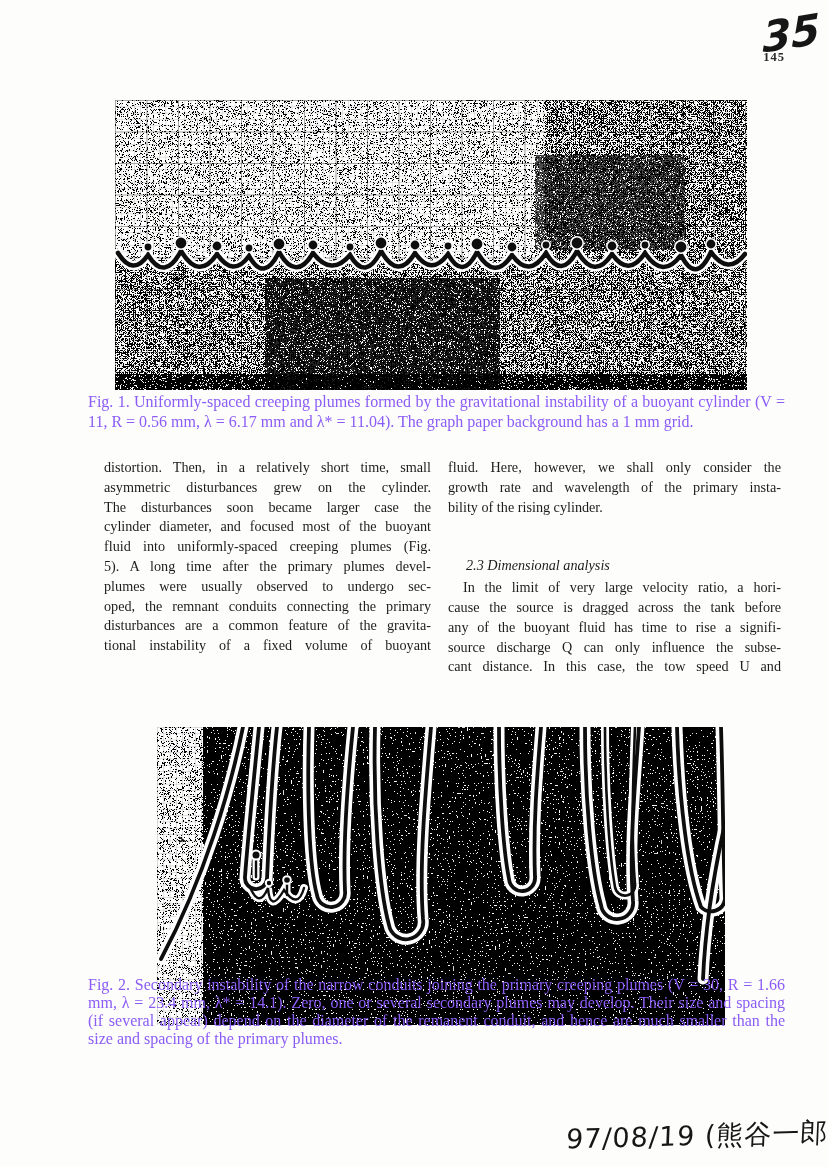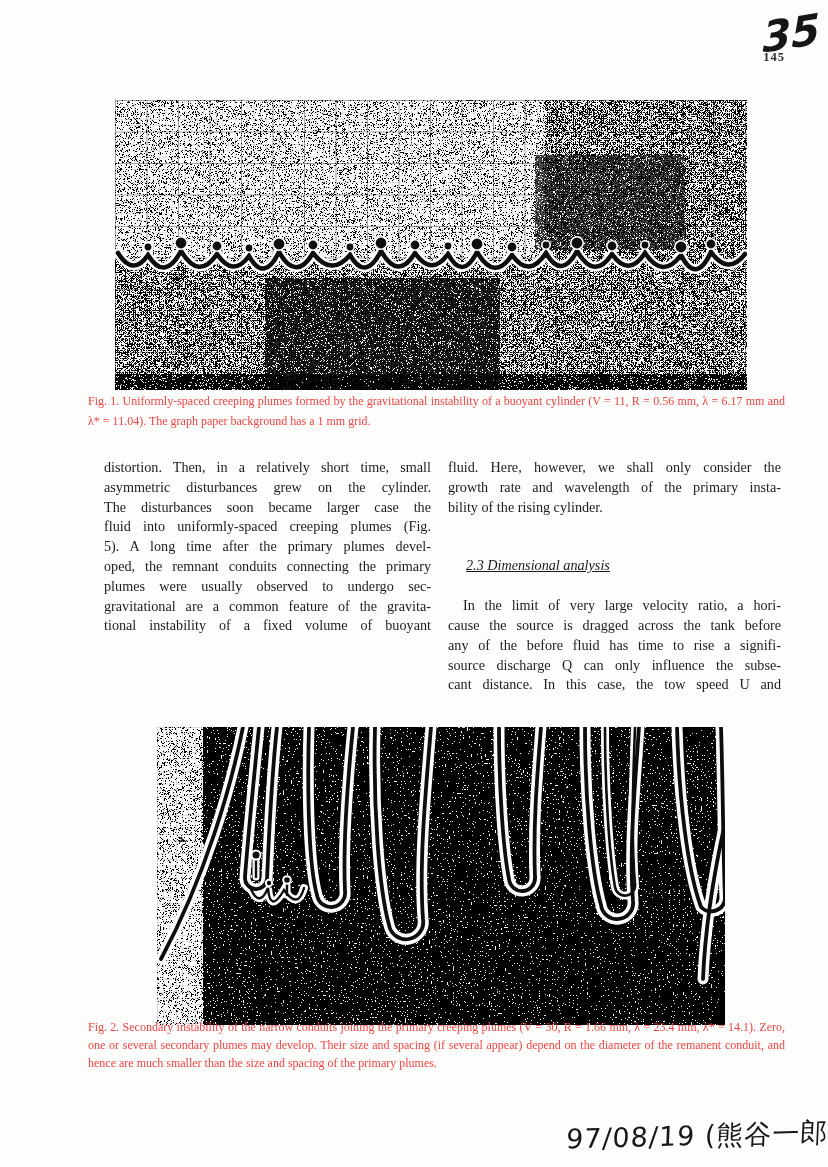--- a/index.html
+++ b/index.html
@@ -25,40 +25,40 @@
     font-family:"DejaVu Sans", sans-serif;
     font-size:27px; color:#161616; letter-spacing:1px;
     transform:rotate(-1.5deg) skewX(-4deg);
     white-space:nowrap;
   }
   
   .fig1{ position:absolute; left:115px; top:100px; width:632px; height:290px; }
   .fig2{ position:absolute; left:157px; top:727px; width:568px; height:298px; }
   .caption{
     position:absolute; left:88px; width:697px;
-    font-size:12px; color:#ef4444; text-align:justify;
+    font-size:16px; color:#8b5cf6; text-align:justify;
   }
   .cap1{ top:392px; line-height:19.5px; }
-  .cap2{ top:1018px; line-height:18px; }
+  .cap2{ top:976px; line-height:18px; }
   
   .col{
     position:absolute; top:458px; font-size:14.2px; line-height:19.8px;
     color:#1c1c1c;
   }
   .col-left{ left:104px; width:327px; }
   .col-right{ left:448px; width:333px; }
   .tline{
     white-space:nowrap; overflow:hidden; height:19.8px;
     text-align:justify; text-align-last:justify; text-justify:inter-word;
   }
   .tline.rag{ text-align-last:left; }
   .tline.ind{ text-indent:15px; }
   .r-heading{
-    margin-top:39px; margin-bottom:20px; padding-left:18px;
-    font-style:italic; font-size:14.2px;text-decoration:underline;
+    margin-top:39px; margin-bottom:2px; padding-left:18px;
+    font-style:italic; font-size:14.2px;
   }
 </style>
 </head>
 <body>
 
 <div class="page">
 
   <div class="hand35">35</div>
   <div class="pagenum">145</div>
 
@@ -132,39 +132,40 @@
         </g>
     </svg>
   </div>
 
   <div class="caption cap1">Fig. 1. Uniformly-spaced creeping plumes formed by the gravitational instability of a buoyant cylinder (V = 11,  R = 0.56  mm, λ = 6.17 mm and λ* = 11.04). The graph paper background has a 1 mm grid.</div>
 
   <div class="col col-left">
       <div class="tline">distortion. Then, in a relatively short time, small</div>
       <div class="tline">asymmetric disturbances grew on the cylinder.</div>
       <div class="tline">The disturbances soon became larger case the</div>
+      <div class="tline">cylinder diameter, and focused most of the buoyant</div>
       <div class="tline">fluid into uniformly-spaced creeping plumes (Fig.</div>
       <div class="tline">5). A long time after the primary plumes devel-</div>
+      <div class="tline">plumes were usually observed to undergo sec-</div>
       <div class="tline">oped, the remnant conduits connecting the primary</div>
-      <div class="tline">plumes were usually observed to undergo sec-</div>
-      <div class="tline">gravitational are a common feature of the gravita-</div>
+      <div class="tline">disturbances are a common feature of the gravita-</div>
       <div class="tline">tional instability of a fixed volume of buoyant</div>
     </div>
 
   <div class="col col-right">
     <div>
         <div class="tline">fluid. Here, however, we shall only consider the</div>
         <div class="tline">growth rate and wavelength of the primary insta-</div>
         <div class="tline rag">bility of the rising cylinder.</div>
       </div>
     <div class="r-heading">2.3 Dimensional analysis</div>
     <div>
         <div class="tline ind">In the limit of very large velocity ratio, a hori-</div>
         <div class="tline">cause the source is dragged across the tank before</div>
-        <div class="tline">any of the before fluid has time to rise a signifi-</div>
+        <div class="tline">any of the buoyant fluid has time to rise a signifi-</div>
         <div class="tline">source discharge Q can only influence the subse-</div>
         <div class="tline">cant distance. In this case, the tow speed U and</div>
       </div>
   </div>
 
   <div class="fig2">
     <svg viewBox="0 0 568 298" width="568" height="298">
       <defs>
         <pattern id="g2" width="6.3" height="6.3" patternUnits="userSpaceOnUse">
           <path d="M6.3 0H0V6.3" fill="none" stroke="#8f8f89" stroke-width="0.6"></path>

